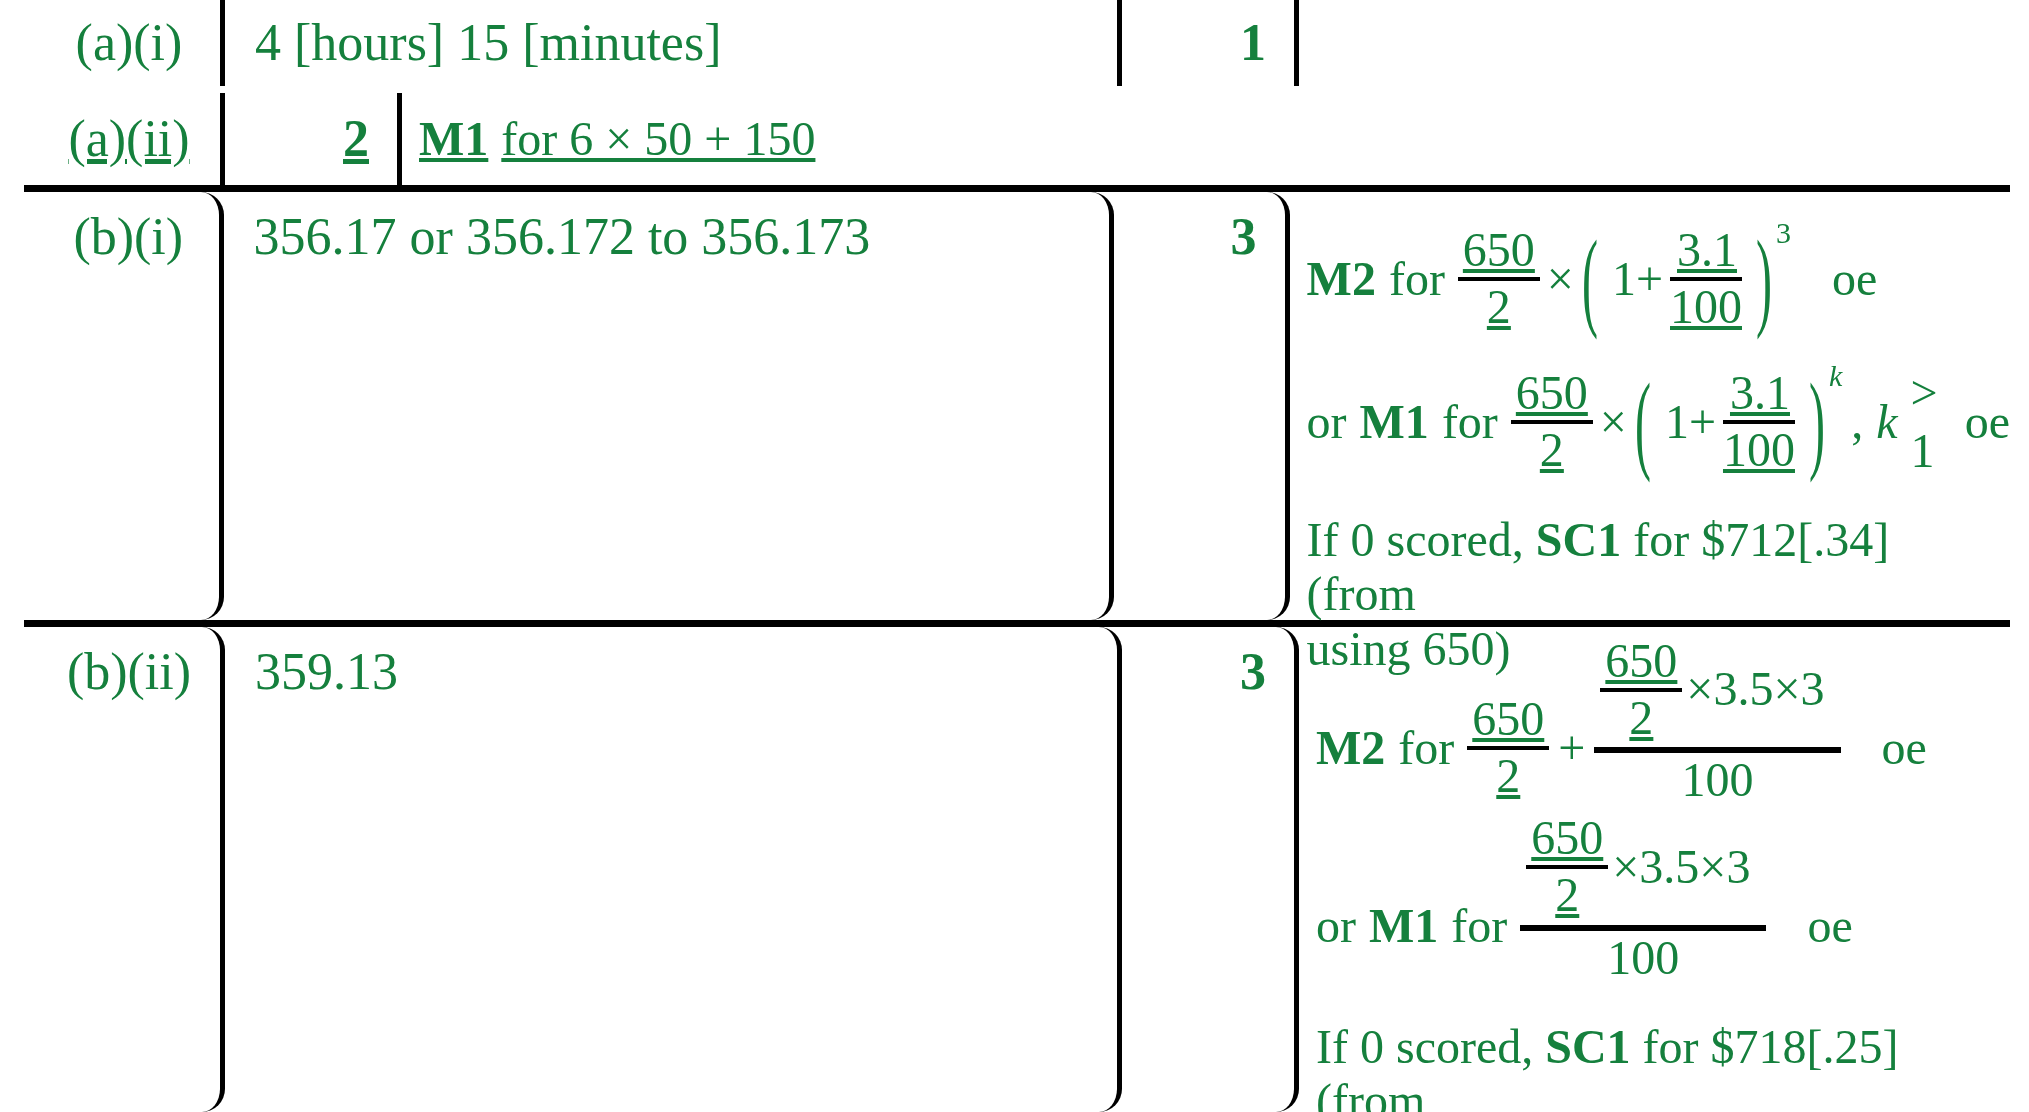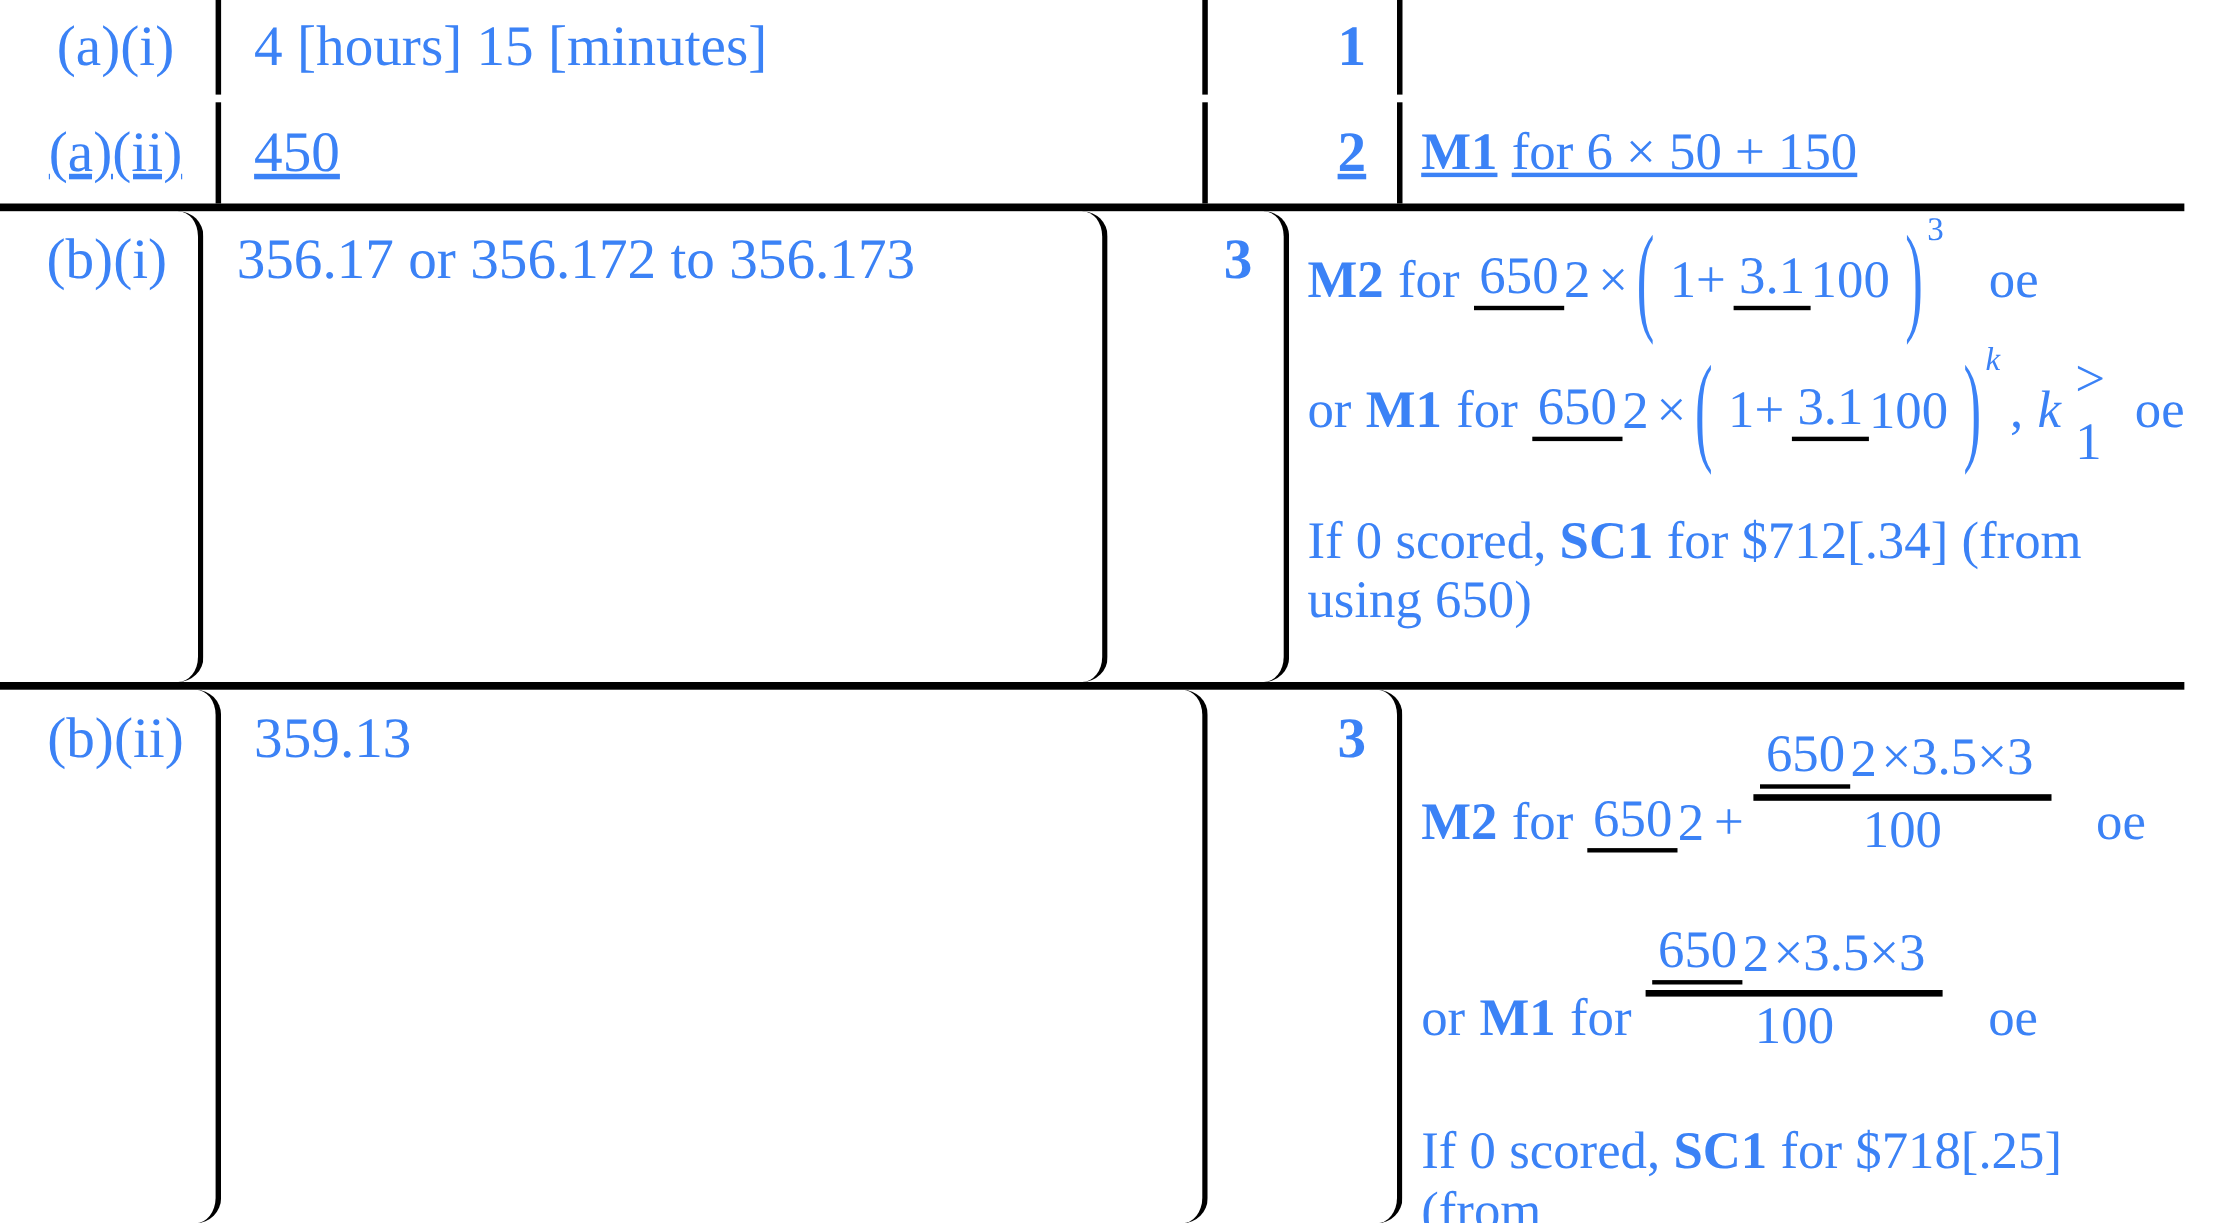--- a/index.html
+++ b/index.html
@@ -1,22 +1,23 @@
 <!DOCTYPE html>
 <html><head>
 <meta charset="utf-8">
 <style>
   html,body{margin:0;padding:0;background:#fff;}
   .sheet{
     position:relative;
     width:1986px;height:1112px;
-    background:#ffffff;color:#3b82f6;
+    background:#ffffff;color:#15803d;
     font-family:"Liberation Serif", serif;
     font-size:52px;line-height:1.2;
     overflow:hidden;
+    padding-left:24px;
   }
   .row{display:flex;width:100%;}
   .r1{height:86px;}
   .vgap{height:7px;}
   .r2{height:92px;text-decoration:underline;}
   .hrule{height:7px;background:#000;width:100%;}
   .r3{height:428px;}
   .r4{height:485px;}
 
   .cell{box-sizing:border-box;height:100%;}
@@ -32,21 +33,21 @@
 
   
   .tp .c-part,.tp .c-answer,.tp .c-marks{padding-top:14px;border-radius:23px;}
 
   .g3{display:flex;flex-direction:column;padding-top:34px;gap:32px;}
   .g4{display:flex;flex-direction:column;padding-top:36px;gap:10px;}
 
   .gl{display:flex;align-items:center;gap:13px;}
   b{font-weight:bold;}
 
-  .frac{display:inline-flex;align-items:center;line-height:1.02;text-align:right;}
+  .frac{display:inline-flex;flex-direction:column;align-items:center;line-height:1.02;text-align:right;text-decoration:underline;}
   .frac .num{align-self:stretch;border-bottom:4px solid #000;padding:0 5px 2px;}
   .frac .den{padding-top:2px;}
 
   .bigfrac{display:inline-flex;flex-direction:column;align-items:center;line-height:1.02;position:relative;top:-27px;}
   .bignum{display:inline-flex;align-items:center;gap:4px;border-bottom:6px solid #000;padding:0 16px 5px 6px;}
   .bigden{padding-top:3px;}
 
   .paren{display:inline-block;transform:scaleY(2.3);margin:0 1px;font-weight:normal;}
   .exp{position:relative;top:-46px;margin-left:-10px;font-size:30px;}
   .comma{margin-left:-4px;}
@@ -70,23 +71,20 @@
       <span>1</span>
     </div>
     <div class="cell c-guidance"></div>
   </div>
 
   <div class="vgap"></div>
 
   <div class="row r2 vc">
     <div class="cell c-part">
       <span>(a)(ii)</span>
-    </div>
-    <div class="cell c-answer">
-      <span>450</span>
     </div>
     <div class="cell c-marks">
       <span>2</span>
     </div>
     <div class="cell c-guidance">
       <div class="gl">
         <b>M1</b>
         <span>for 6 × 50 + 150</span>
       </div>
     </div>

